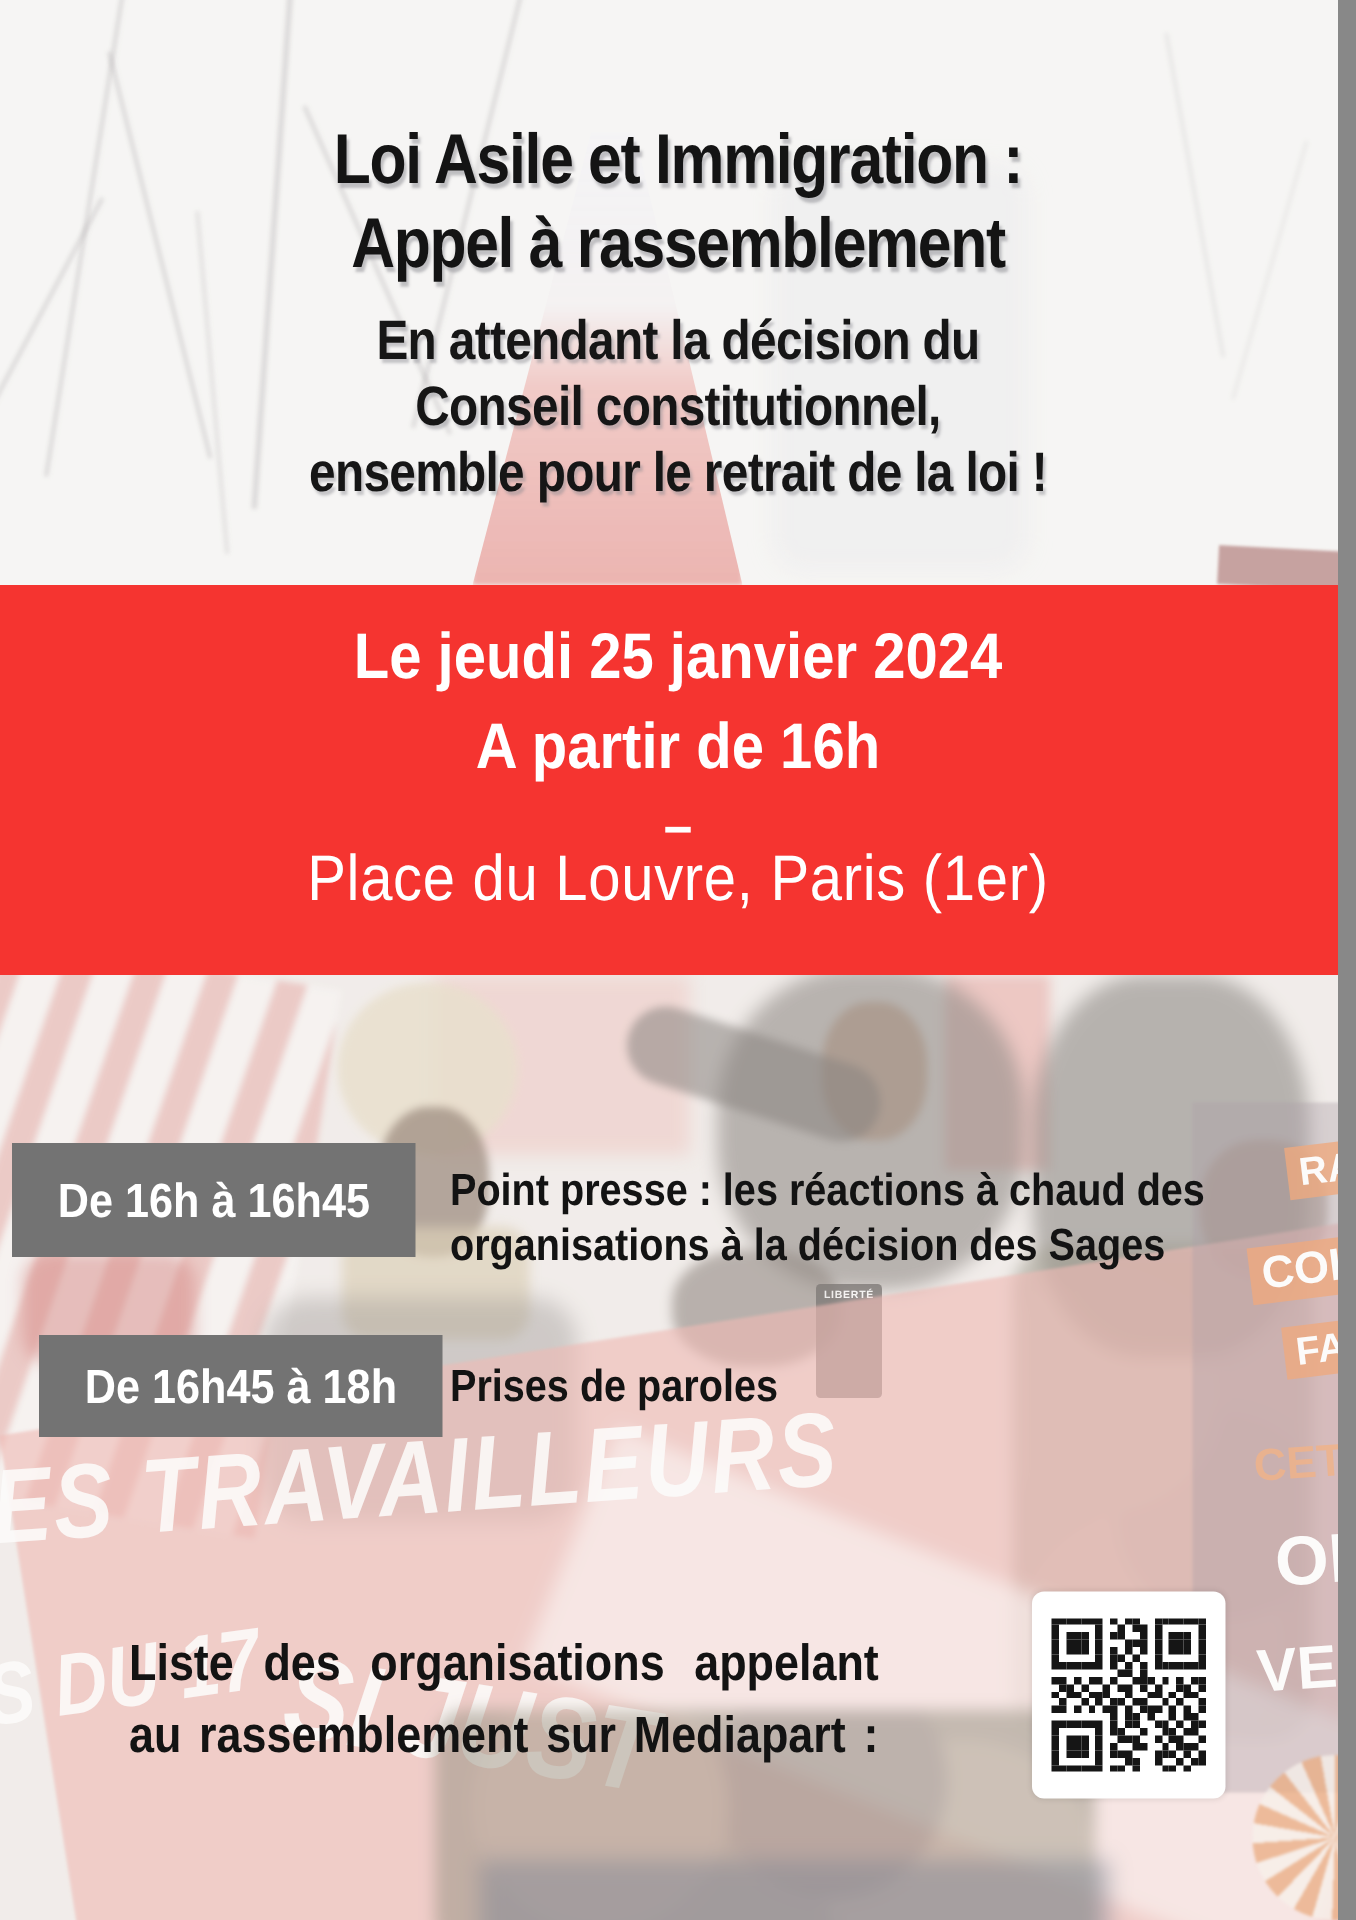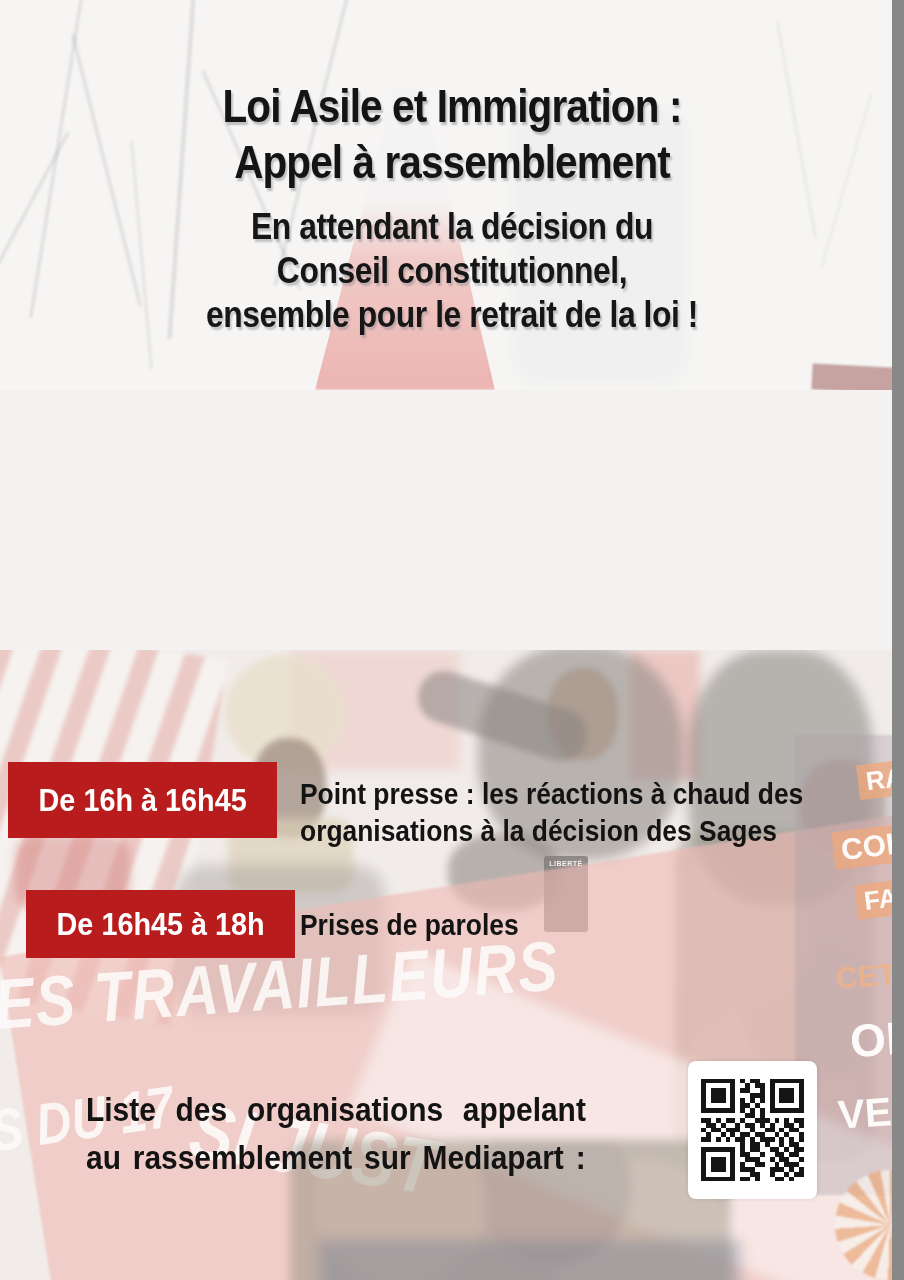--- a/index.html
+++ b/index.html
@@ -87,21 +87,21 @@
   .oc-block{background:rgba(231,115,44,.8);color:#fff;font-weight:800;font-size:26px;padding:2px 8px;transform:rotate(-7deg);}
   .w-ra{left:858px;top:112px;}
   .w-colo{left:833px;top:176px;font-size:30px;}
   .w-fa{left:856px;top:232px;}
   .w-cette{left:836px;top:308px;color:rgba(233,131,62,.85);font-weight:800;font-size:30px;transform:rotate(-4deg);}
   .w-on{left:850px;top:362px;font-size:46px;transform:rotate(-4deg);}
   .w-veu{left:838px;top:440px;font-size:40px;transform:rotate(-4deg);}
   .wash-bottom{left:0;top:0;width:904px;height:630px;background:rgba(248,245,244,.42);}
 
   
-  .tbox{background:#b91c1c;color:#fff;display:flex;align-items:center;justify-content:center;}
+  .tbox{background:#737373;color:#fff;display:flex;align-items:center;justify-content:center;}
   .tbox span{font-size:32px;font-weight:800;transform:scaleX(.9);white-space:nowrap;}
   .box1{left:8px;top:762px;width:269px;height:76px;}
   .box2{left:26px;top:890px;width:269px;height:68px;}
   .desc{left:300px;color:#131313;font-weight:800;font-size:30px;line-height:37px;transform:scaleX(.88);transform-origin:left top;white-space:nowrap;}
   .desc1{top:775px;}
   .desc2{top:906px;}
 
   
   .footer{left:86px;top:1085px;color:#131313;font-weight:800;font-size:34px;line-height:48px;transform:scaleX(.88);transform-origin:left top;white-space:nowrap;}
   .footer .l1{word-spacing:13px;}
@@ -137,20 +137,26 @@
   <div class="abs title">
     <div>Loi Asile et Immigration :</div>
     <div>Appel à rassemblement</div>
   </div>
   <div class="abs subtitle">
     <div>En attendant la décision du</div>
     <div>Conseil constitutionnel,</div>
     <div>ensemble pour le retrait de la loi !</div>
   </div>
 
+  <div class="abs band">
+    <div class="band-date">Le jeudi 25 janvier 2024</div>
+    <div class="band-time">A partir de 16h</div>
+    <div class="band-sep">–</div>
+    <div class="band-loc">Place du Louvre, Paris (1er)</div>
+  </div>
 
   <div class="abs photo-bottom">
     <div class="stripe-flag"></div>
     <div class="pale-flag"></div>
     <div class="pale-flag2"></div>
     <div class="hat"></div>
     <div class="face1"></div>
     <div class="scarf"></div>
     <div class="body1"></div>
     <div class="hood1"></div>

